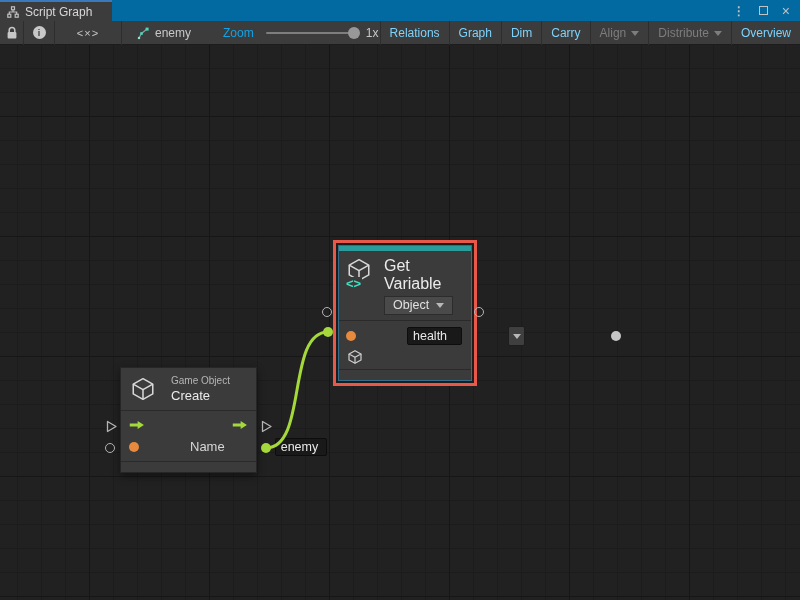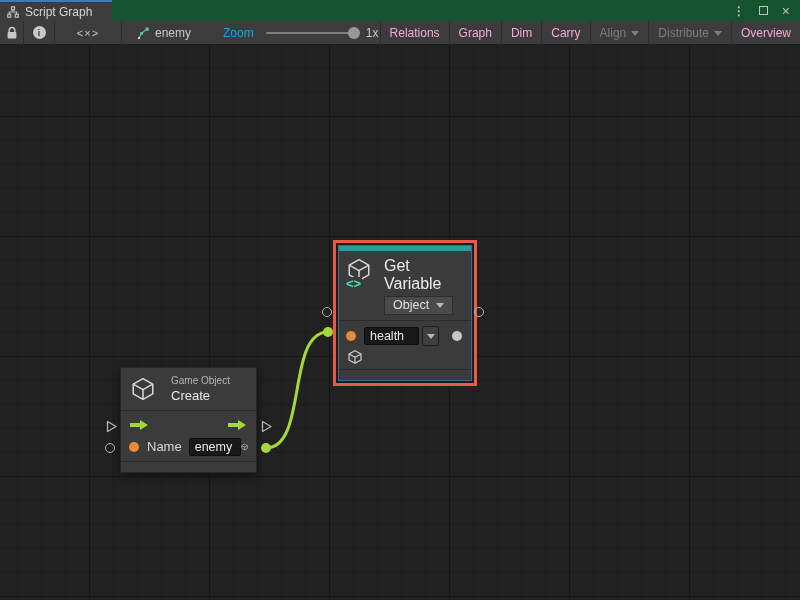--- a/index.html
+++ b/index.html
@@ -1,21 +1,21 @@
 <!DOCTYPE html>
 <html><head>
 <meta charset="utf-8">
 <style>
   * { margin:0; padding:0; box-sizing:border-box; }
   html,body { width:800px; height:600px; overflow:hidden; }
   body { font-family:"Liberation Sans", sans-serif; background:#191919; position:relative;
          -webkit-font-smoothing:antialiased; }
 
   
-  .tabbar { position:absolute; left:0; top:0; width:800px; height:21px; background:#14532d;
+  .tabbar { position:absolute; left:0; top:0; width:800px; height:21px; background:#0369a1;
             display:flex; align-items:stretch; }
   .tab { width:112px; background:#3c3c3c; border-top:2px solid #3a79bb; display:flex;
          align-items:center; gap:6px; padding-left:7px; color:#d8d8d8; font-size:12px; }
   .winctl { margin-left:auto; display:flex; align-items:center; gap:14px; padding-right:10px;
             color:#c2c2c2; }
   .dots3 { font-size:12px; font-weight:bold; letter-spacing:0; }
   .maxbox { width:9px; height:9px; border:1.5px solid #c2c2c2; }
   .closex { font-size:14px; line-height:14px; }
 
   
@@ -27,21 +27,21 @@
   .codeglyph { font-size:11px; color:#c8c8c8; letter-spacing:1px; }
   .crumb { display:flex; align-items:center; gap:5px; margin-left:14px; flex:none; }
   .zoomlab { margin-left:32px; color:#0ea5e9; flex:none; }
   .ztrack { position:relative; width:90px; height:2px; background:#7e7e7e; margin-left:12px;
             border-radius:1px; flex:none; }
   .zthumb { position:absolute; right:-4px; top:-5px; width:12px; height:12px; border-radius:50%;
             background:#989898; }
   .zval { margin-left:10px; flex:none; }
   .btngroup { margin-left:auto; display:flex; align-items:stretch; height:24px; }
   .tbtn { display:flex; align-items:center; gap:5px; padding:0 9px; border-left:1px solid #2d2d2d;
-          color:#f9a8d4; white-space:nowrap; }
+          color:#7dd3fc; white-space:nowrap; }
   .tbtn.disabled { color:#7d7d7d; }
   .caret { width:0; height:0; border-left:4px solid transparent; border-right:4px solid transparent;
            border-top:5px solid #b8b8b8; margin-top:1px; }
   .tbtn.disabled .caret { border-top-color:#7d7d7d; }
 
   
   .canvas { position:absolute; left:0; top:45px; width:800px; height:555px; background-color:#212121;
     background-image:
       linear-gradient(to right, #161616 1px, transparent 1px),
       linear-gradient(to bottom, #161616 1px, transparent 1px),
@@ -56,21 +56,21 @@
   .node { background:#3b3b3b; border:1px solid #262626; box-shadow:0 3px 8px rgba(0,0,0,0.45);
           color:#e6e6e6; }
   .divline { height:1px; background:#2a2a2a; }
   .nfooter { height:10px; background:#3b3b3b; }
 
   .create-node { position:absolute; left:120px; top:322px; width:137px; }
   .nheader { display:flex; align-items:center; gap:15px; padding:7px 9px; }
   .ncat { font-size:10px; color:#b5b5b5; margin-bottom:2px; }
   .ntitle { font-size:13px; color:#ebebeb; }
   .nports { padding:4px 8px 5px 8px; }
-  .prow { display:flex; align-items:center; height:19px; }
+  .prow { display:flex; align-items:center; height:19px;gap:43px; }
   .prow + .prow { margin-top:3px; }
   .dot { width:10px; height:10px; border-radius:50%; flex:none; }
   .dot.orange { background:#e78a3d; }
   .dot.white  { background:#c6c6c6; }
   .plabel { font-size:13px; color:#d6d6d6; margin:0 7px 0 8px; }
   .nfield { height:18px; background:#191919; border:1px solid #0d0d0d; border-radius:2px;
             color:#e8e8e8; font-size:12.5px; padding:0 5px; font-family:"Liberation Sans",sans-serif; }
   .spacer { flex:1; }
 
   

